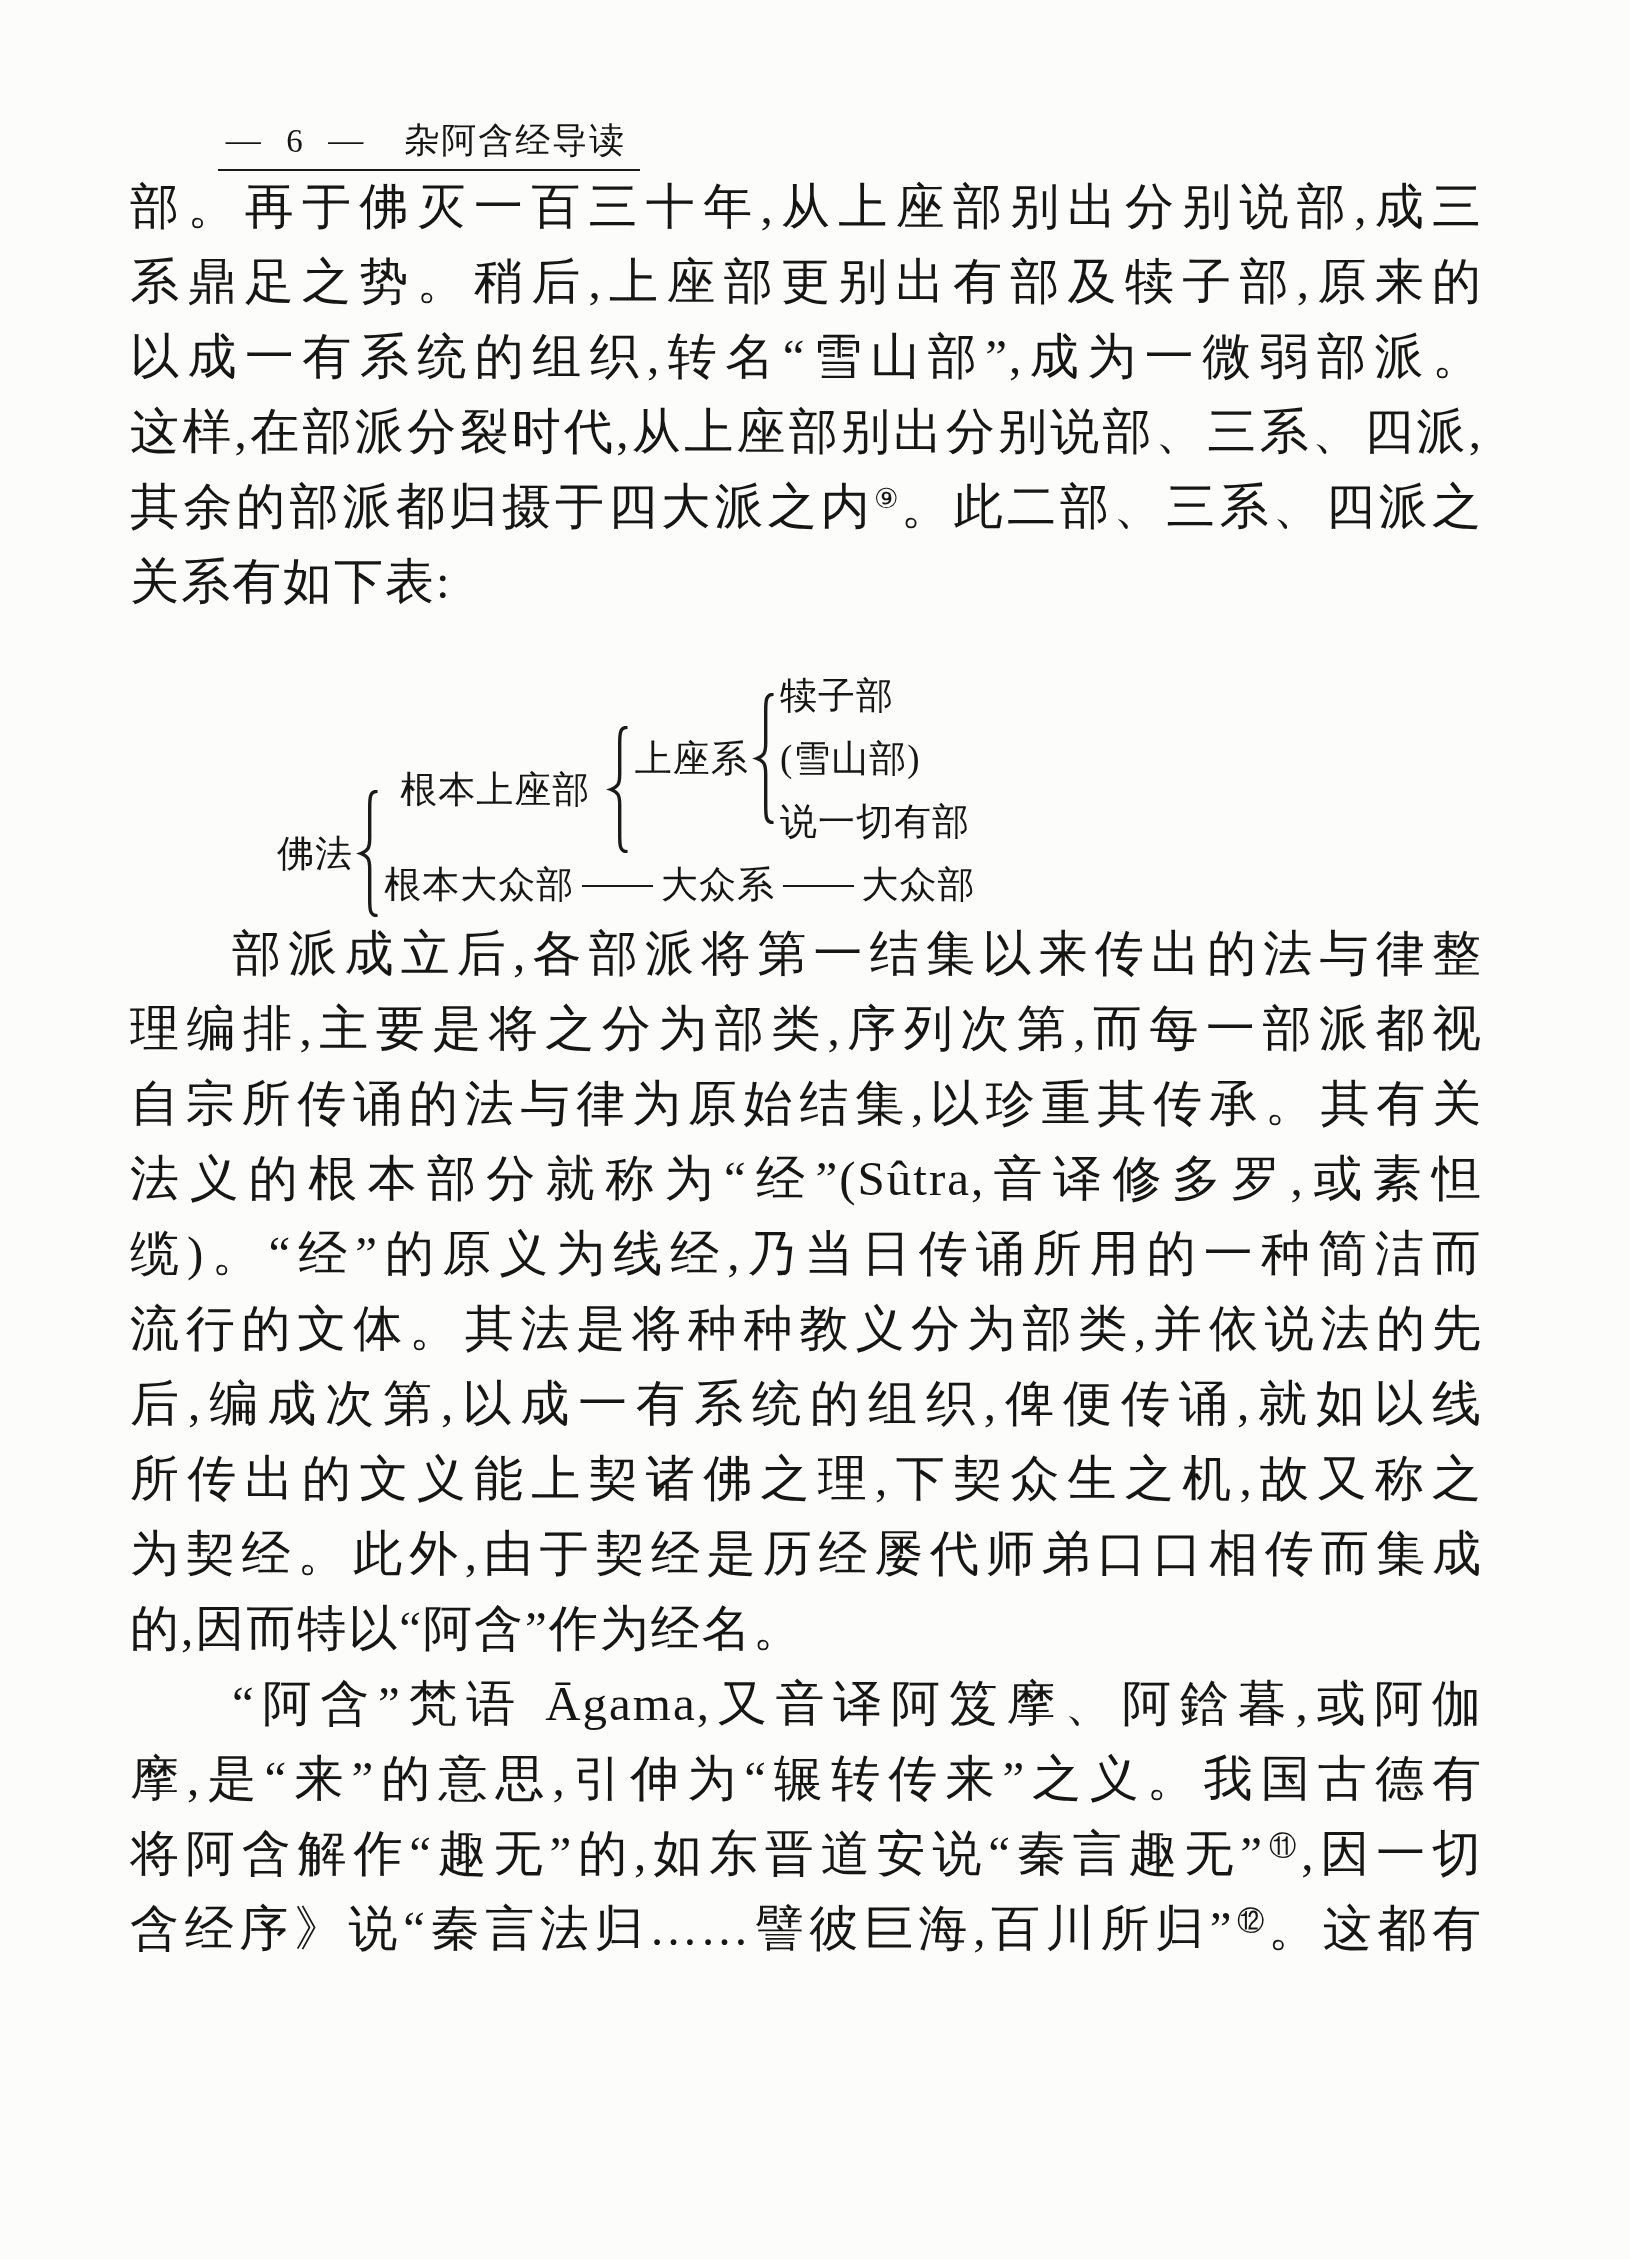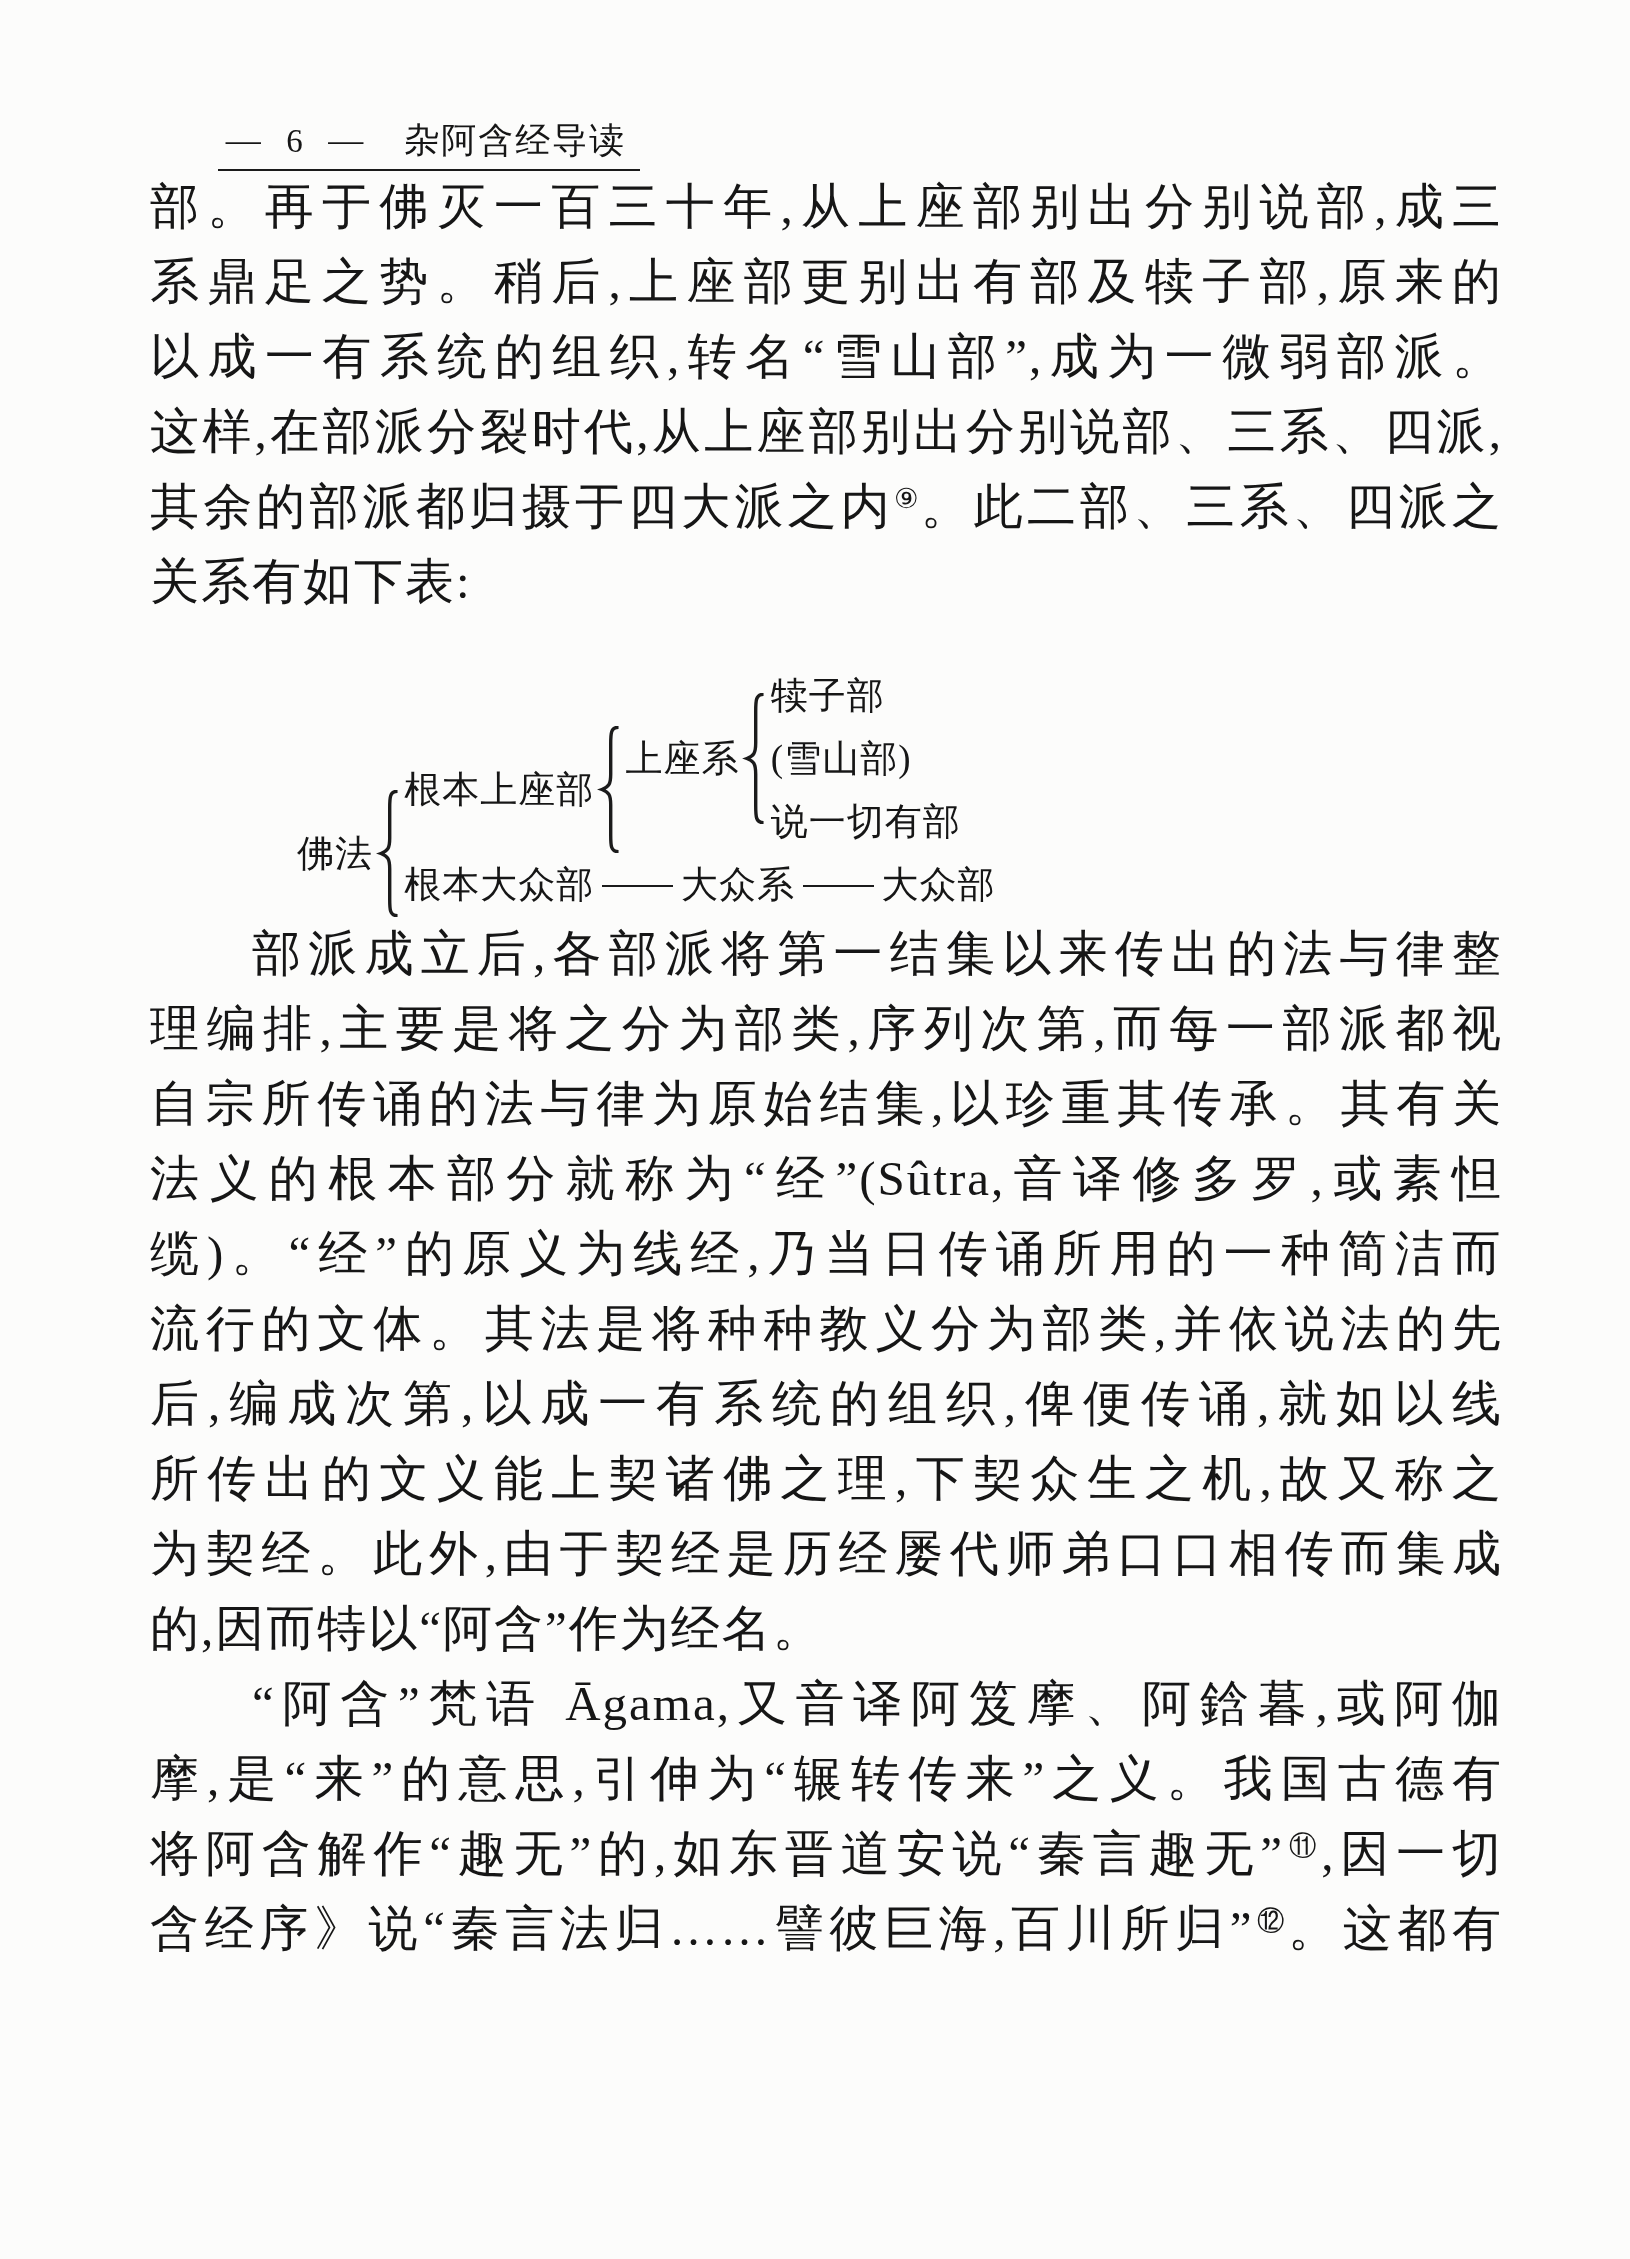--- a/index.html
+++ b/index.html
@@ -28,21 +28,21 @@
     white-space: nowrap;
   }
   .page-header .h-dash1 { margin-right: 25.5px; }
   .page-header .h-num   { margin-right: 25.5px; font-size: 33px; }
   .page-header .h-dash2 { margin-right: 41px; }
   .page-header .h-title { letter-spacing: 2px; }
 
   
   .body-text {
     position: absolute;
-    left: 150px;
+    left: 130px;
     top: 169px;
     width: 1353px;
     font-size: 49px;
     line-height: 75px;
     letter-spacing: 2px;
   }
   .line {
     height: 75px;
     text-align: justify;
     text-align-last: justify;
@@ -67,21 +67,21 @@
   .node { display: flex; align-items: center; }
   .children { display: flex; flex-direction: column; }
   .tlabel { white-space: nowrap; flex: none; }
   .leaf-row { height: 63px; display: flex; align-items: center; white-space: nowrap; }
   .brace { flex: none; width: 23.5px; margin: 0 4.9px 0 2.9px; }
   .brace svg { display: block; width: 23.5px; }
   .brace-root svg  { height: 127px; }
   .brace-upper svg { height: 127px; }
   .brace-szx svg   { height: 131px; }
   .nudge-root  { transform: translateY(63px); text-align: right; }
-  .nudge-upper { transform: translateY(31px); }
+  .nudge-upper { transform: translateY(31px); margin-left: 16px; }
   .connector {
     display: inline-block;
     width: 71px;
     border-top: 2.9px solid #1b1b1b;
     margin: 3.9px 7.8px 0 7.8px;
     flex: none;
   }
   .connector.small { width: 47px; }
 </style>
 </head>

